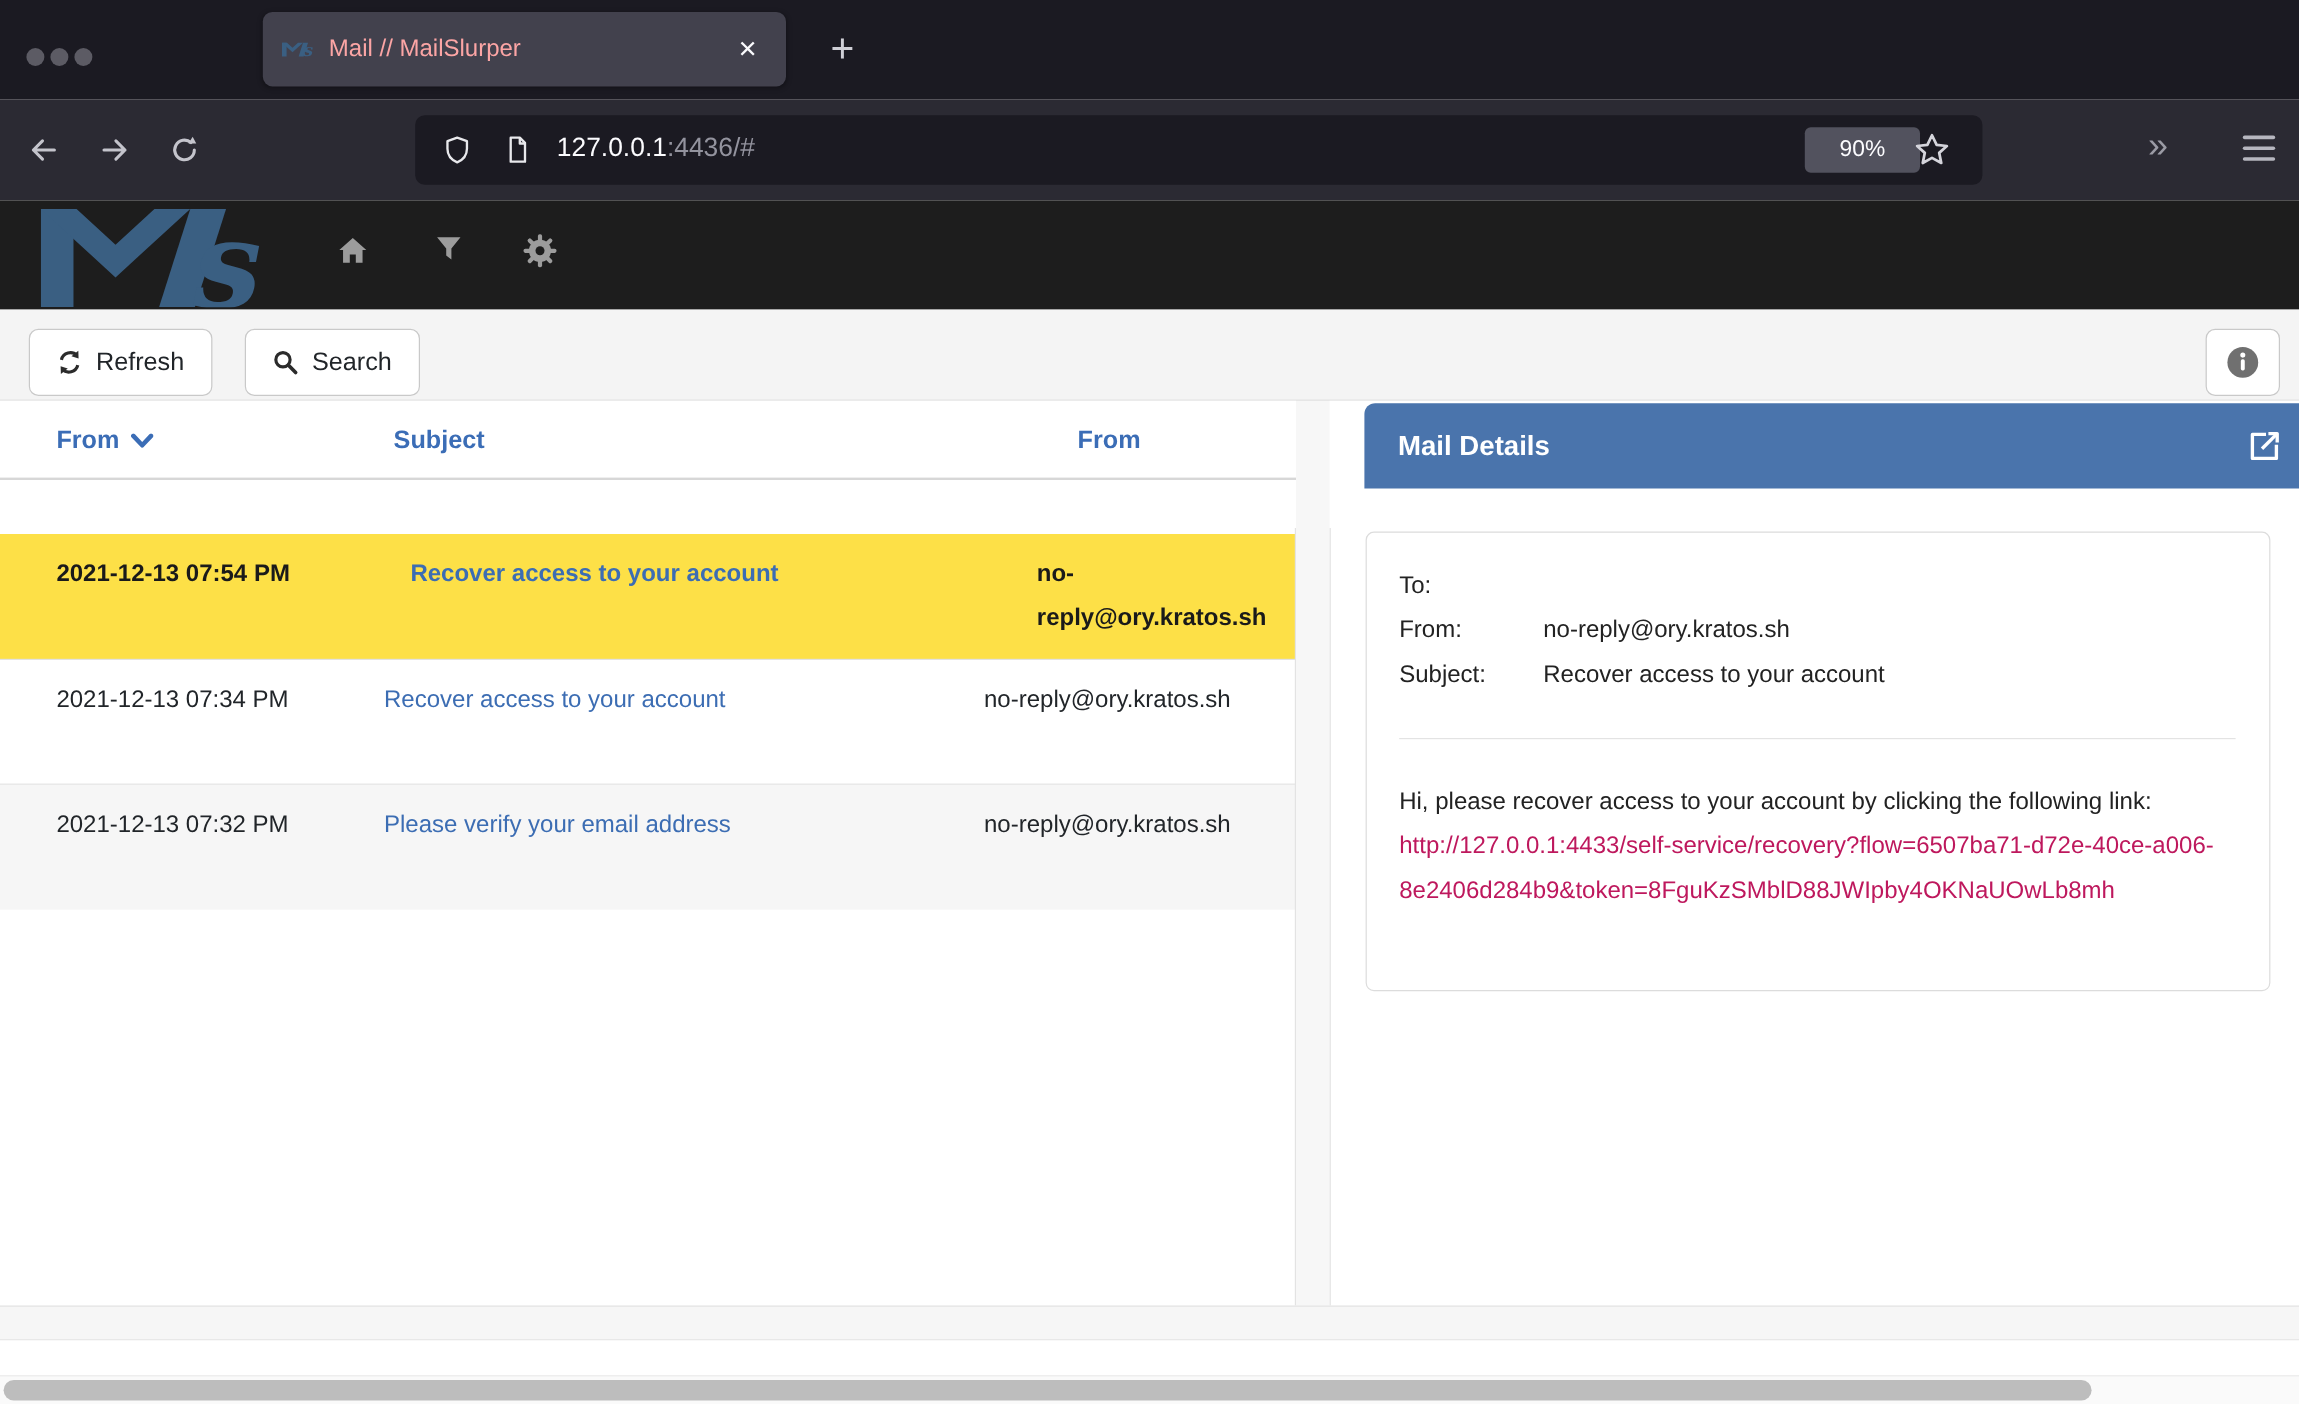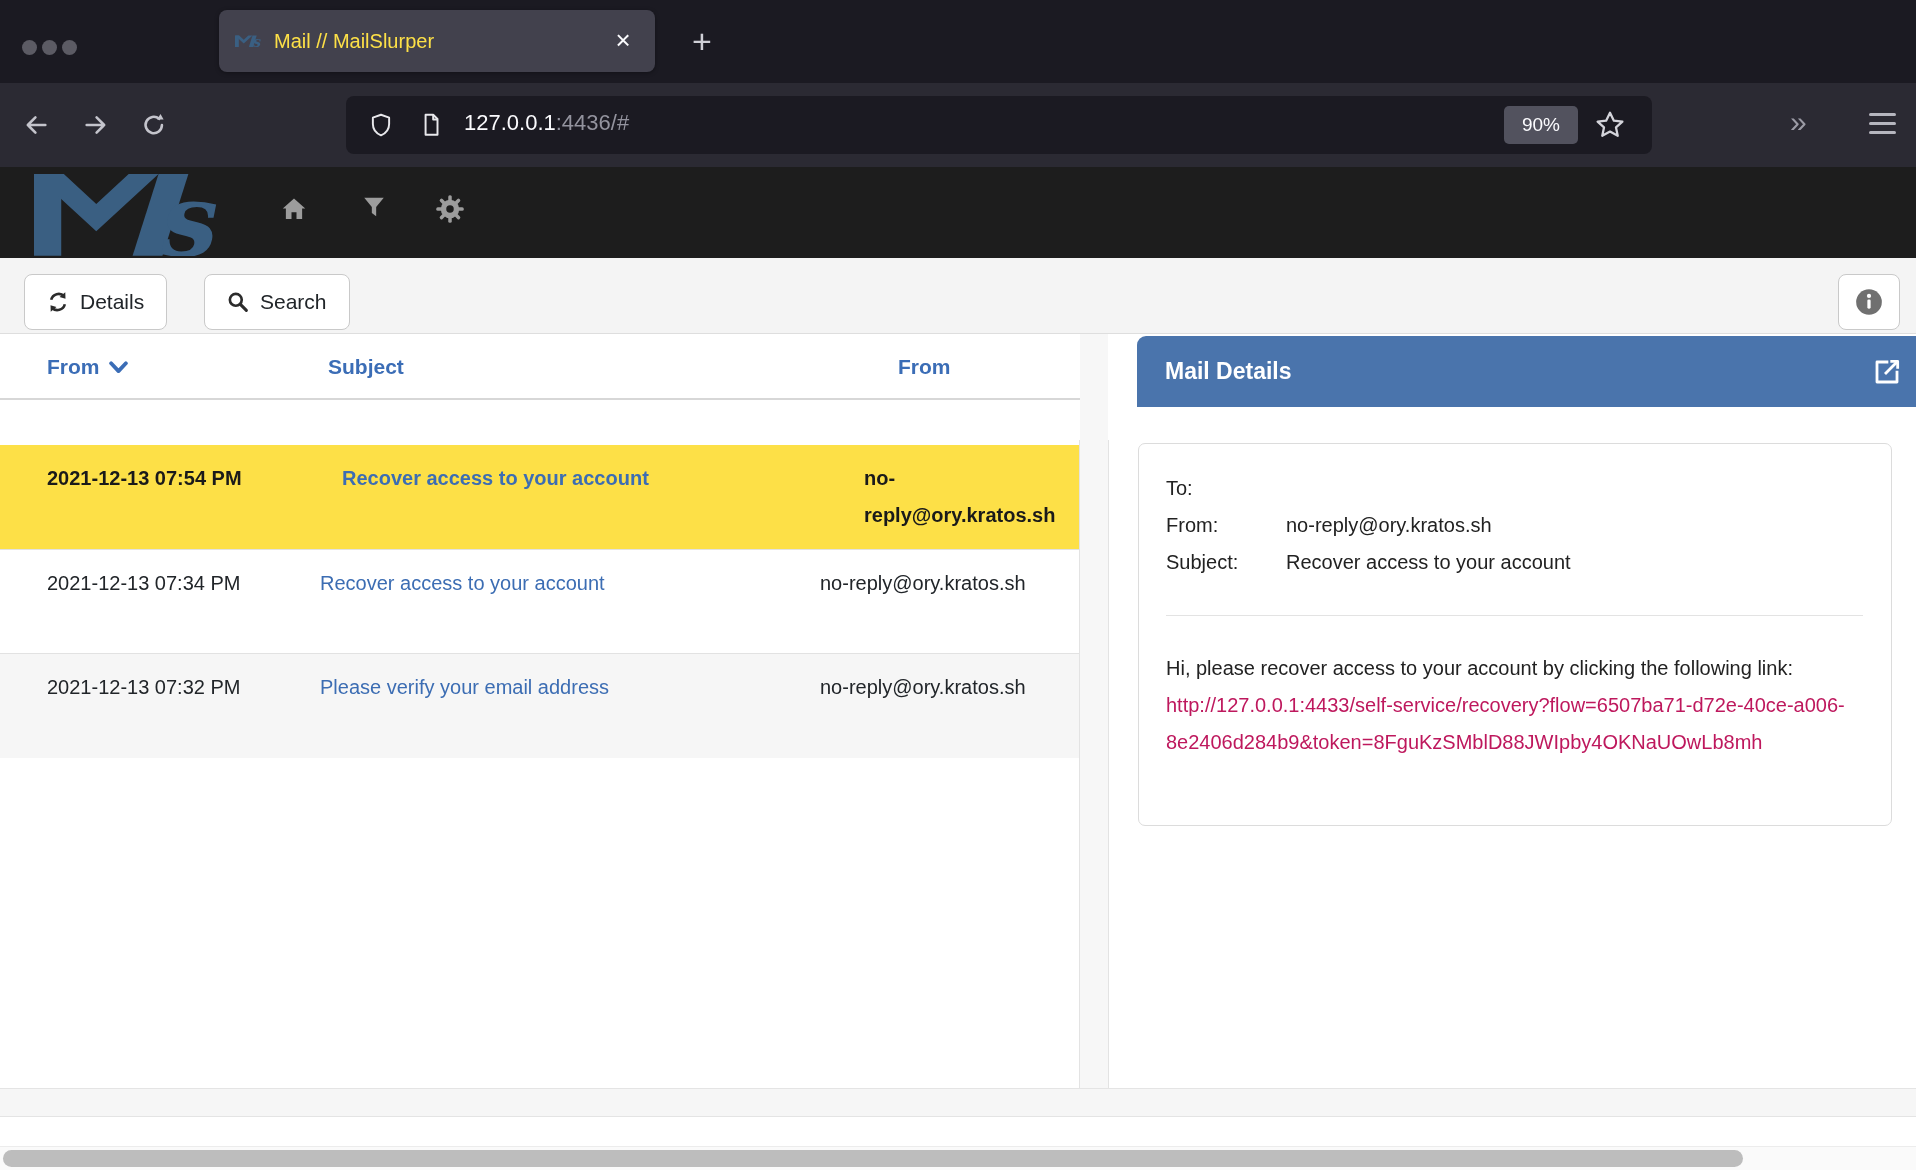--- a/index.html
+++ b/index.html
@@ -5,33 +5,33 @@
   * { margin:0; padding:0; box-sizing:border-box; }
   html,body { width:1916px; height:1170px; overflow:hidden; }
   body { font-family:"Liberation Sans","DejaVu Sans",sans-serif; background:#f7f7f7; position:relative; }
 
   
   .tabbar { position:absolute; left:0; top:0; width:1916px; height:83px; background:#1b1a22; }
   .win-dots { position:absolute; left:22px; top:40px; display:flex; gap:5px; }
   .win-dots span { width:15px; height:15px; border-radius:50%; background:#5c5b64; display:block; }
   .tab { position:absolute; left:219px; top:10px; width:436px; height:62px; background:#42414d; border-radius:8px;
          display:flex; align-items:center; padding-left:16px; box-shadow:0 1px 4px rgba(0,0,0,.35); }
-  .tab-title { color:#fde047; font-size:20px; margin-left:12px; white-space:nowrap; }
+  .tab-title { color:#fca5a5; font-size:20px; margin-left:12px; white-space:nowrap; }
   .tab-close { position:absolute; right:16px; top:14px; color:#fbfbfe; font-size:26px; line-height:32px; width:32px; text-align:center; border-radius:4px; }
   .newtab-btn { position:absolute; left:682px; top:20px; color:#cfcfd6; font-size:34px; font-weight:300; width:40px; height:44px; text-align:center; line-height:42px; }
 
   
   .navbar { position:absolute; left:0; top:83px; width:1916px; height:84px; background:#2b2a33; }
   .nav-icon { position:absolute; top:28px; width:28px; height:28px; }
   .urlbar { position:absolute; left:346px; top:13px; width:1306px; height:58px; background:#1b1a22; border-radius:8px; }
   .urlbar .shield { position:absolute; left:22px; top:16px; }
   .urlbar .pagei  { position:absolute; left:72px; top:16px; }
   .url-text { position:absolute; left:118px; top:14px; font-size:22px; color:#fbfbfe; white-space:nowrap; }
   .url-rest { color:#93939e; }
-  .zoom-badge { position:absolute; left:1158px; top:10px; width:74px; height:38px; background:#52525e; border-radius:5px;
+  .zoom-badge { position:absolute; left:1158px; top:10px; width:96px; height:38px; background:#52525e; border-radius:5px;
                 color:#fbfbfe; font-size:19px; text-align:center; line-height:38px; }
   .star { position:absolute; left:1248px; top:13px; }
   .overflow-chev { position:absolute; left:1790px; top:22px; color:#9b9ba5; font-size:30px; }
   .hamburger { position:absolute; left:1869px; top:30px; display:flex; flex-direction:column; gap:6px; }
   .hamburger i { width:27px; height:3px; background:#b6b6bf; border-radius:2px; display:block; }
 
   
   .appbar { position:absolute; left:0; top:167px; width:1916px; height:91px; background:#1d1d1d; }
   .logo { position:absolute; left:34px; top:3px; }
   .app-icon { position:absolute; top:27px; }
@@ -166,21 +166,21 @@
 </div>
 
 <div class="actionbar">
   <div class="btn btn-refresh">
     <svg width="22" height="22" viewBox="0 0 20 20">
       <path d="M15.6 4.8 A7 7 0 0 0 3.8 8.0" stroke="#2b2b2b" stroke-width="2.4" fill="none"></path>
       <polygon points="16.6,1.2 16.8,7.1 11.4,5.4" fill="#2b2b2b"></polygon>
       <path d="M4.4 15.2 A7 7 0 0 0 16.2 12.0" stroke="#2b2b2b" stroke-width="2.4" fill="none"></path>
       <polygon points="3.4,18.8 3.2,12.9 8.6,14.6" fill="#2b2b2b"></polygon>
     </svg>
-    <span>Details</span>
+    <span>Refresh</span>
   </div>
   <div class="btn btn-search">
     <svg width="22" height="22" viewBox="0 0 20 20">
       <circle cx="8" cy="8" r="5.4" stroke="#2b2b2b" stroke-width="2.4" fill="none"></circle>
       <path d="M12.2 12.2 L17.6 17.6" stroke="#2b2b2b" stroke-width="2.8" stroke-linecap="round"></path>
     </svg>
     <span>Search</span>
   </div>
   <div class="btn btn-info">
     <svg width="28" height="28" viewBox="0 0 24 24">

